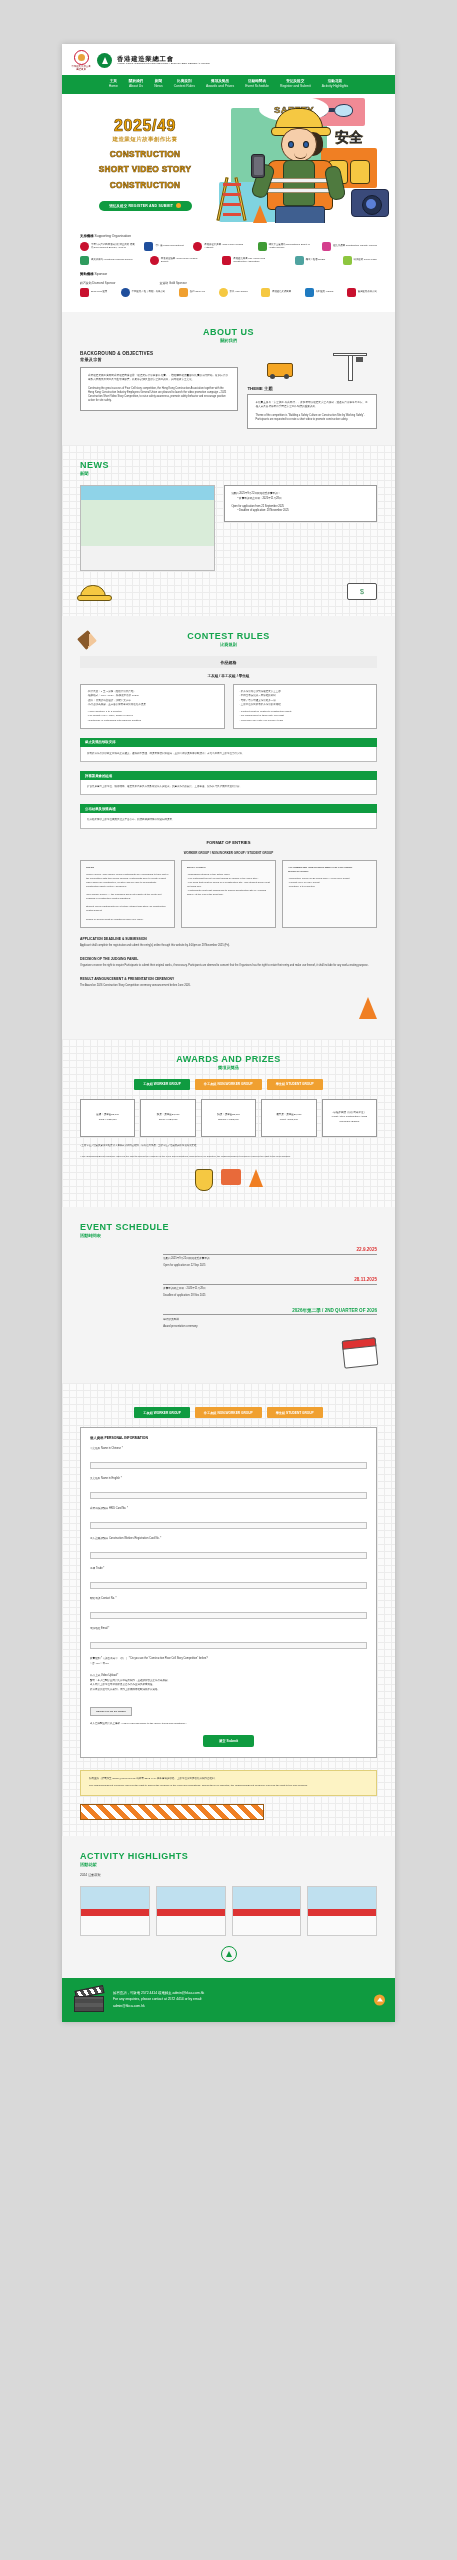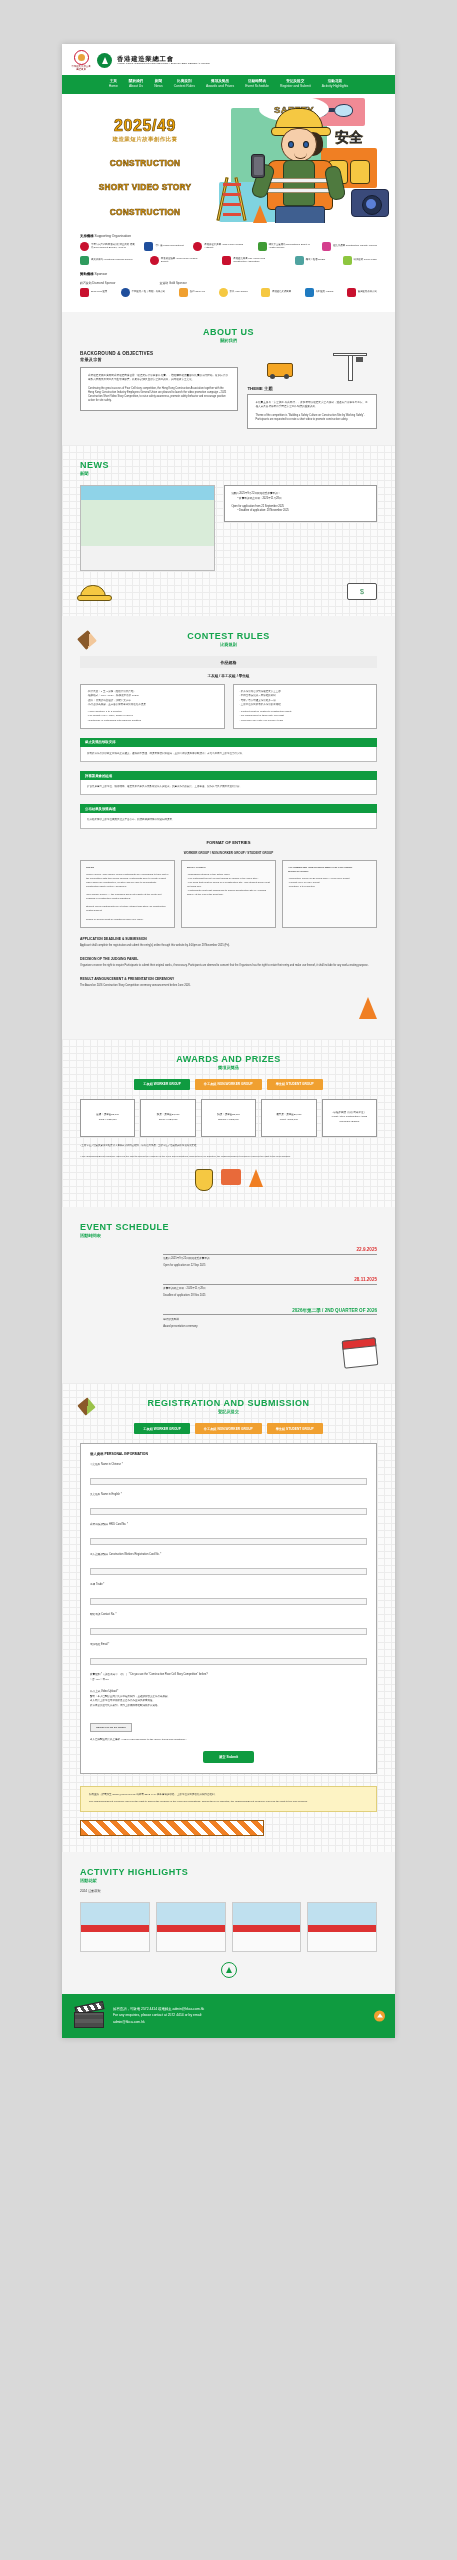--- a/index.html
+++ b/index.html
@@ -47,21 +47,21 @@
   
   .hero { position:relative; background:#fff; height:129px; overflow:hidden; }
   .hero-left { position:absolute; left:16px; top:24px; width:134px; text-align:center; }
   .hero-year {
     font-size:16px; font-weight:bold; letter-spacing:.6px;
     color:#f0a500; -webkit-text-stroke:.7px #6b4a12; line-height:1;
   }
   .hero-cn { font-size:5.6px; font-weight:bold; color:#c9962a; margin-top:2px; letter-spacing:.3px; }
   .hero-en {
     font-size:8.3px; font-weight:bold; line-height:1.12; letter-spacing:.3px;
-    color:#f0a500; -webkit-text-stroke:.55px #6b4a12; margin-top:15px;
+    color:#f0a500; -webkit-text-stroke:.55px #6b4a12; margin-top:6px;
   }
   .hero-btn {
     margin:11px auto 0; width:93px; height:10px; border-radius:6px; background:#0f9b40;
     color:#fff; font-size:3.5px; font-weight:bold; letter-spacing:.2px;
     display:flex; align-items:center; justify-content:center; gap:3px; cursor:pointer;
   }
   .hero-btn .circ { width:5px; height:5px; border-radius:50%; background:#f5a623; display:inline-block; }
 
   .hero-art { position:absolute; right:0; top:0; width:180px; height:129px; }
   .art-bg-green { position:absolute; left:16px; top:14px; width:96px; height:88px; background:#7ecfa8; border-radius:2px;}
@@ -645,27 +645,20 @@
       <div class="sched-row">
         <div class="sched-date green">2026年第二季 / 2ND QUARTER OF 2026</div>
         <div class="sched-desc">舉行頒獎典禮</div>
         <div class="sched-desc">Award presentation ceremony</div>
       </div>
       <div class="cal-icon"></div>
     </div>
   </div>
 
   <div class="sec grid-bg">
-    <div style="position:relative">
-      <div style="position:absolute;left:0;top:2px;width:13px;height:13px;background:linear-gradient(135deg,#8a5a2a 55%,#9bc34a 55%);transform:rotate(-40deg);border-radius:1px"></div>
-      <div class="sec-title">
-        <div class="en">REGISTRATION AND SUBMISSION</div>
-        <div class="cn">登記及提交</div>
-      </div>
-    </div>
     <div class="tabs">
       <div class="tab active">工友組 WORKER GROUP</div>
       <div class="tab alt">非工友組 NON-WORKER GROUP</div>
       <div class="tab alt">學生組 STUDENT GROUP</div>
     </div>
 
     <div class="form-box">
       <div class="form-sec-title">個人資料 PERSONAL INFORMATION</div>
 
       <div class="field">

